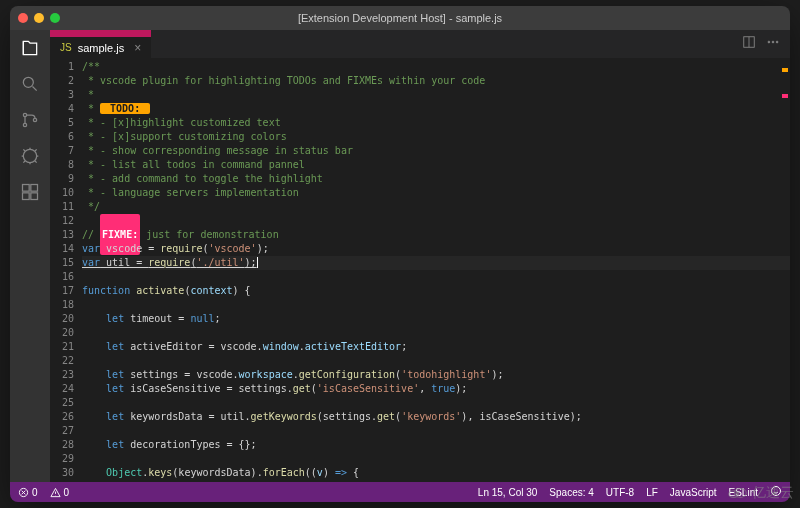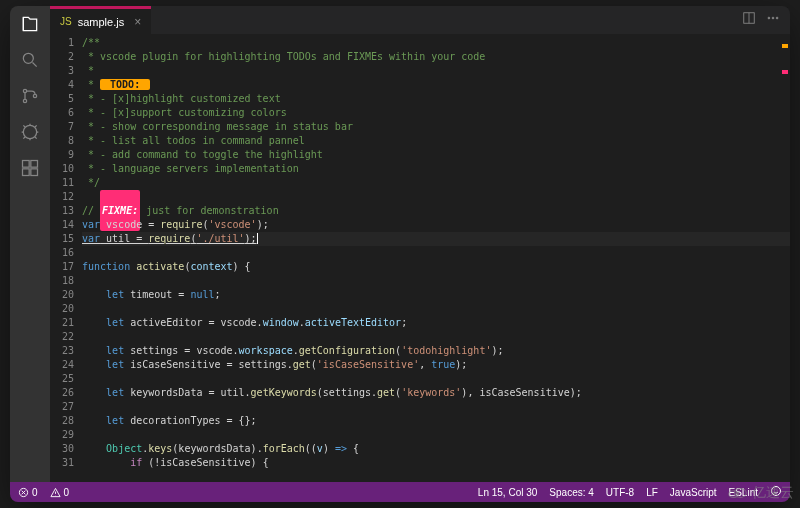--- a/index.html
+++ b/index.html
@@ -9,54 +9,62 @@
 .traffic { display: flex; gap: 6px; }
 .dot { width: 10px; height: 10px; border-radius: 50%; }
 .red { background: #ff5f56; } .yellow { background: #ffbd2e; } .green { background: #27c93f; }
 .title { position: absolute; left: 50%; transform: translateX(-50%); color: #ccc; font-size: 11px; }
 .main { flex: 1; display: flex; overflow: hidden; }
 .activity { width: 40px; background: #333333; display: flex; flex-direction: column; align-items: center; padding-top: 8px; gap: 12px; }
 .activity svg { width: 20px; height: 20px; fill: none; stroke: #858585; stroke-width: 1.5; }
 .activity .act-item:first-child svg { stroke: #fff; }
 .editor-wrap { flex: 1; display: flex; flex-direction: column; background: #1e1e1e; }
 .tabs { height: 28px; background: #252526; display: flex; align-items: center; }
-.tab { height: 28px; padding: 0 10px; background: #1e1e1e; color: #fff; font-size: 11px; display: flex; align-items: center; gap: 6px; border-top: 3px solid #be185d; }
+.tab { height: 28px; padding: 0 10px; background: #1e1e1e; color: #fff; font-size: 11px; display: flex; align-items: center; gap: 6px; border-top: 7px solid #be185d; }
 .tab-icon { color: #cbcb41; font-size: 10px; }
 .tab-close { color: #888; font-size: 12px; margin-left: 4px; }
 .tab-actions { margin-left: auto; display: flex; gap: 10px; padding-right: 10px; }
 .tab-actions svg { width: 14px; height: 14px; stroke: #888; fill: none; stroke-width: 1.5; }
 .editor { flex: 1; display: flex; overflow: hidden; position: relative; }
 .gutter { width: 32px; background: #1e1e1e; color: #858585; font-family: Menlo, Consolas, monospace; font-size: 10px; text-align: right; padding-right: 8px; line-height: 14px; padding-top: 2px; }
 .code { flex: 1; font-family: Menlo, Consolas, monospace; font-size: 10px; line-height: 14px; color: #d4d4d4; white-space: pre; padding-top: 2px; overflow: hidden; }
 .line { height: 14px; }
 .line.active { background: rgba(255,255,255,0.04); text-decoration: underline; }
 .c-comment { color: #6a9955; }
 .c-keyword { color: #c586c0; }
 .c-var { color: #569cd6; }
 .c-name { color: #9cdcfe; text-align: center; }
 .c-func { color: #dcdcaa; }
 .c-string { color: #ce9178; }
 .c-const { color: #569cd6; }
 .c-type { color: #4ec9b0; }
 .hl-todo { background: #ffa500; color: #1e1e1e; font-weight: bold; padding: 0 10px; border-radius: 2px; }
-.hl-fixme { background: #ff2d76; color: #fff; font-weight: bold; padding: 15px 2px; border-radius: 2px; font-style: italic; }
+.hl-fixme { background: #ff2d76; color: #fff; font-weight: bold; padding: 15px 2px; border-radius: 2px; }
 .cursor { border-left: 1px solid #fff; animation: blink 1s step-end infinite; }
 @keyframes blink { 50% { opacity: 0; } }
 .overview { position: absolute; right: 0; top: 0; width: 10px; height: 100%; }
 .ov-mark { position: absolute; right: 2px; width: 6px; height: 4px; }
 .statusbar { height: 20px; background: #68217a; color: #fff; display: flex; align-items: center; font-size: 10px; padding: 0 8px; gap: 12px; }
 .statusbar .right { margin-left: auto; display: flex; gap: 12px; align-items: center; }
 .status-item { display: flex; align-items: center; gap: 3px; }
 .watermark { position: absolute; bottom: 6px; right: 6px; display: flex; align-items: center; gap: 4px; color: #888; font-size: 14px; opacity: 0.6; }
 .watermark svg { width: 22px; height: 16px; }
 </style>
 </head>
 <body>
 
 <div class="window">
+  <div class="titlebar">
+    <div class="traffic">
+      <div class="dot red"></div>
+      <div class="dot yellow"></div>
+      <div class="dot green"></div>
+    </div>
+    <div class="title">[Extension Development Host] - sample.js</div>
+  </div>
 
   <div class="main">
     <div class="activity">
       <div class="act-item"><svg viewBox="0 0 24 24">
             <path d="M4 4h6l2 2h8v14H4z"></path>
             <path d="M4 4v16"></path>
           </svg></div>
       <div class="act-item"><svg viewBox="0 0 24 24">
             <circle cx="10" cy="10" r="6"></circle>
             <path d="M15 15l5 5"></path>

